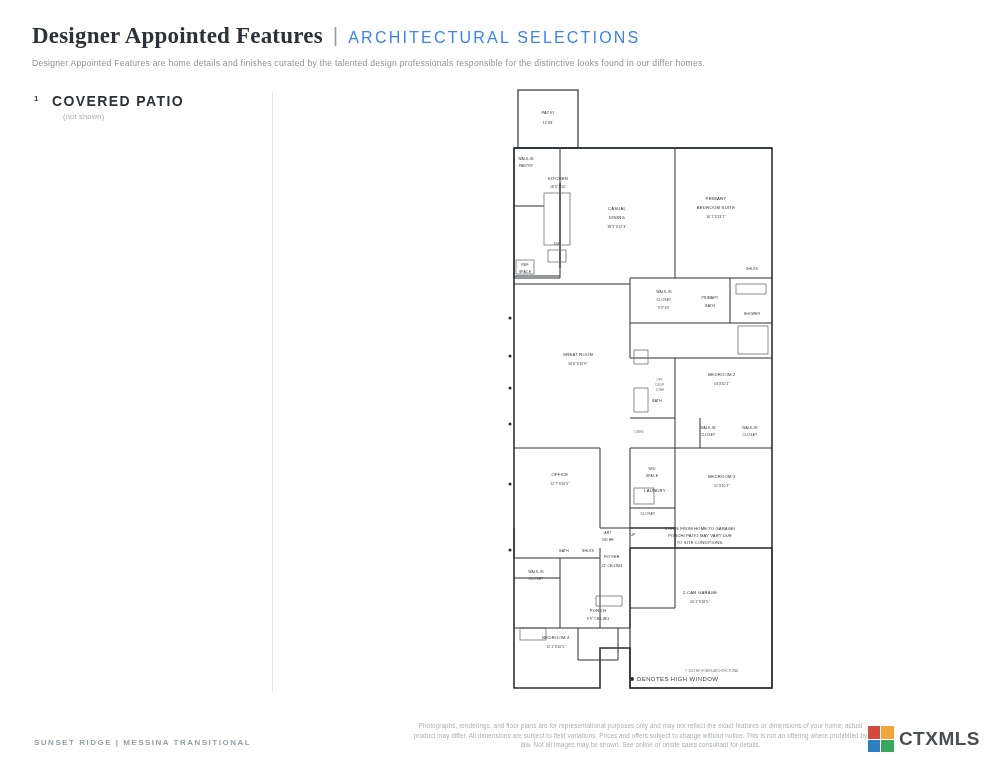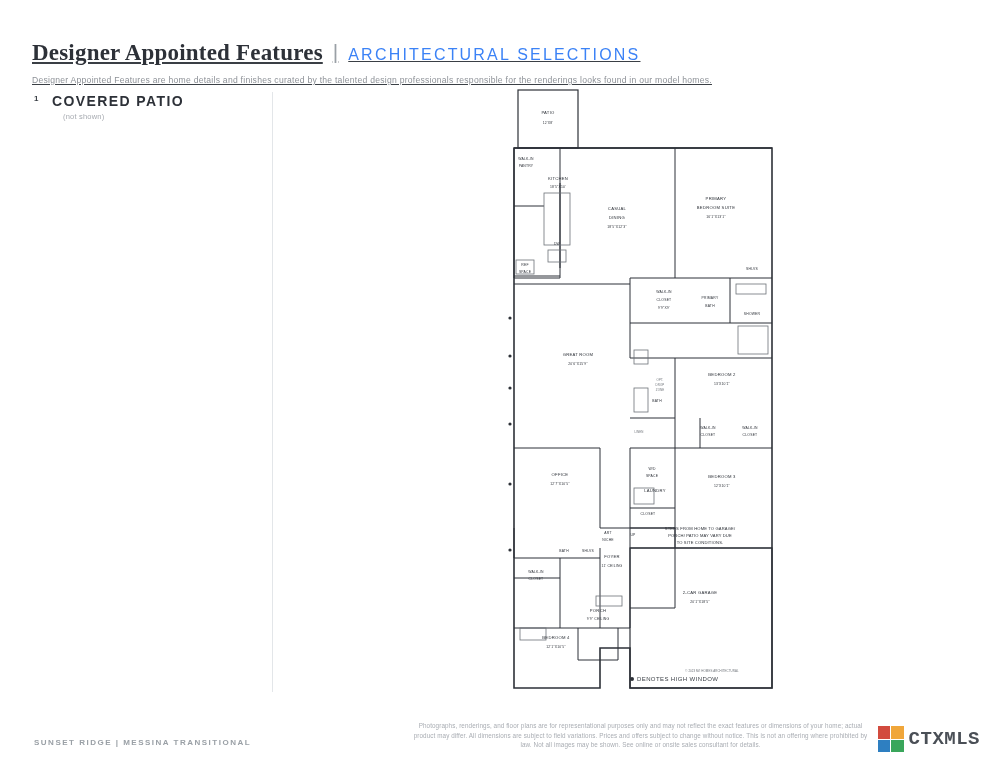--- a/index.html
+++ b/index.html
@@ -17,23 +17,22 @@
   }
   .page {
     position: absolute;
     inset: 0;
   }
 
   
   .header {
     position: absolute;
     left: 32px;
-    top: 40px;
+    top: 23px;
     width: 800px;
-    text-decoration: underline;
   }
   .header-titles {
     display: flex;
     align-items: baseline;
     gap: 10px;
   }
   .title-main {
     font-family: "Liberation Serif", serif;
     font-size: 23px;
     font-weight: 700;
@@ -139,21 +138,21 @@
   .logo-mark {
     width: 26px;
     height: 26px;
     display: grid;
     grid-template-columns: 1fr 1fr;
     grid-template-rows: 1fr 1fr;
     gap: 1px;
   }
   .logo-mark i { display: block; }
   .logo-text {
-    font-family: Liberation Mono, monospace;
+    font-family: Liberation Sans, sans-serif;
     font-size: 19px;
     font-weight: 700;
     color: #4a4f56;
     letter-spacing: 0.5px;
   }
 
   
   .plan {
     position: absolute;
     left: 500px;
@@ -189,21 +188,21 @@
 <body>
 
 <div class="page">
 
   <div class="header">
     <div class="header-titles">
       <span class="title-main">Designer Appointed Features</span>
       <span class="title-sep">|</span>
       <span class="title-sub">ARCHITECTURAL SELECTIONS</span>
     </div>
-    <div class="header-desc">Designer Appointed Features are home details and finishes curated by the talented design professionals responsible for the renderings looks found in our model homes.</div>
+    <div class="header-desc">Designer Appointed Features are home details and finishes curated by the talented design professionals responsible for the distinctive looks found in our differ homes.</div>
   </div>
 
   <div class="features">
     <div class="feature-row">
       <span class="feature-num">1</span>
       <span class="feature-label">COVERED PATIO</span>
     </div>
     <div class="feature-note">(not shown)</div>
   </div>
 

